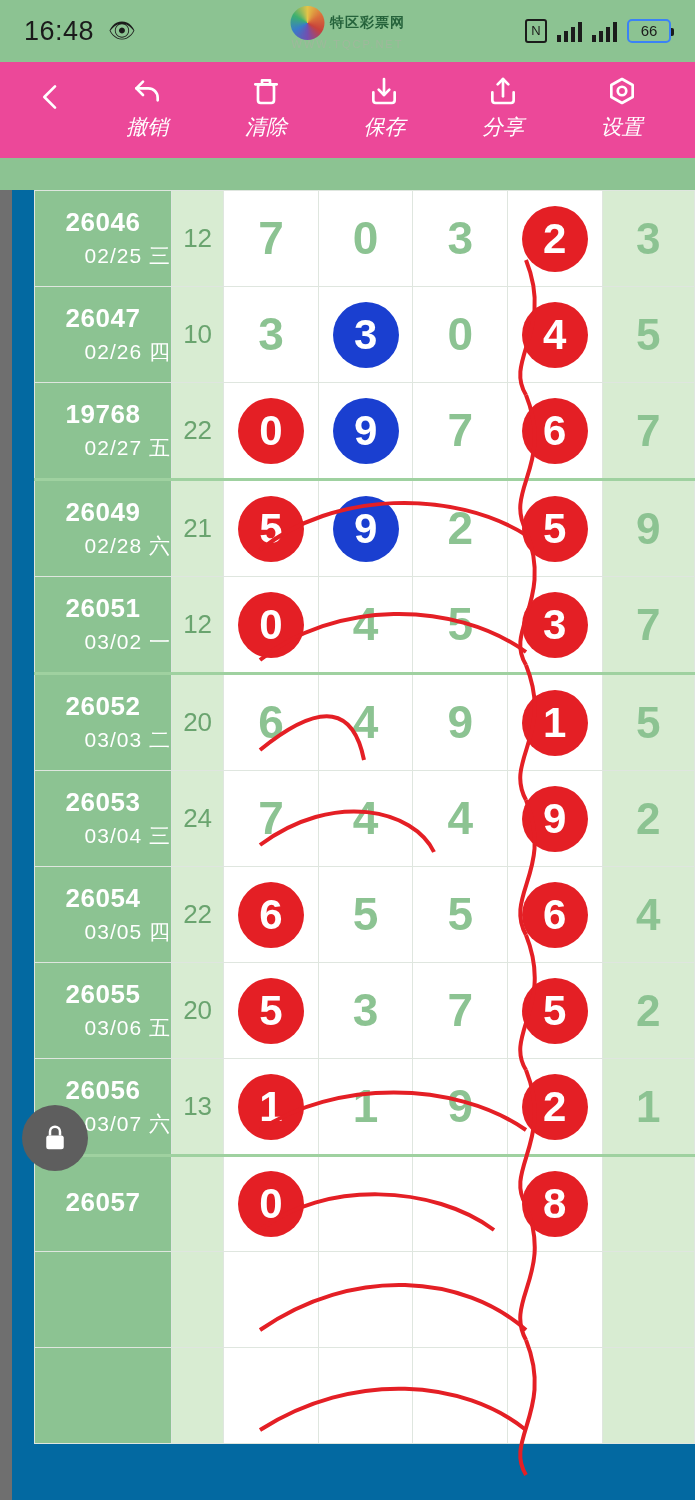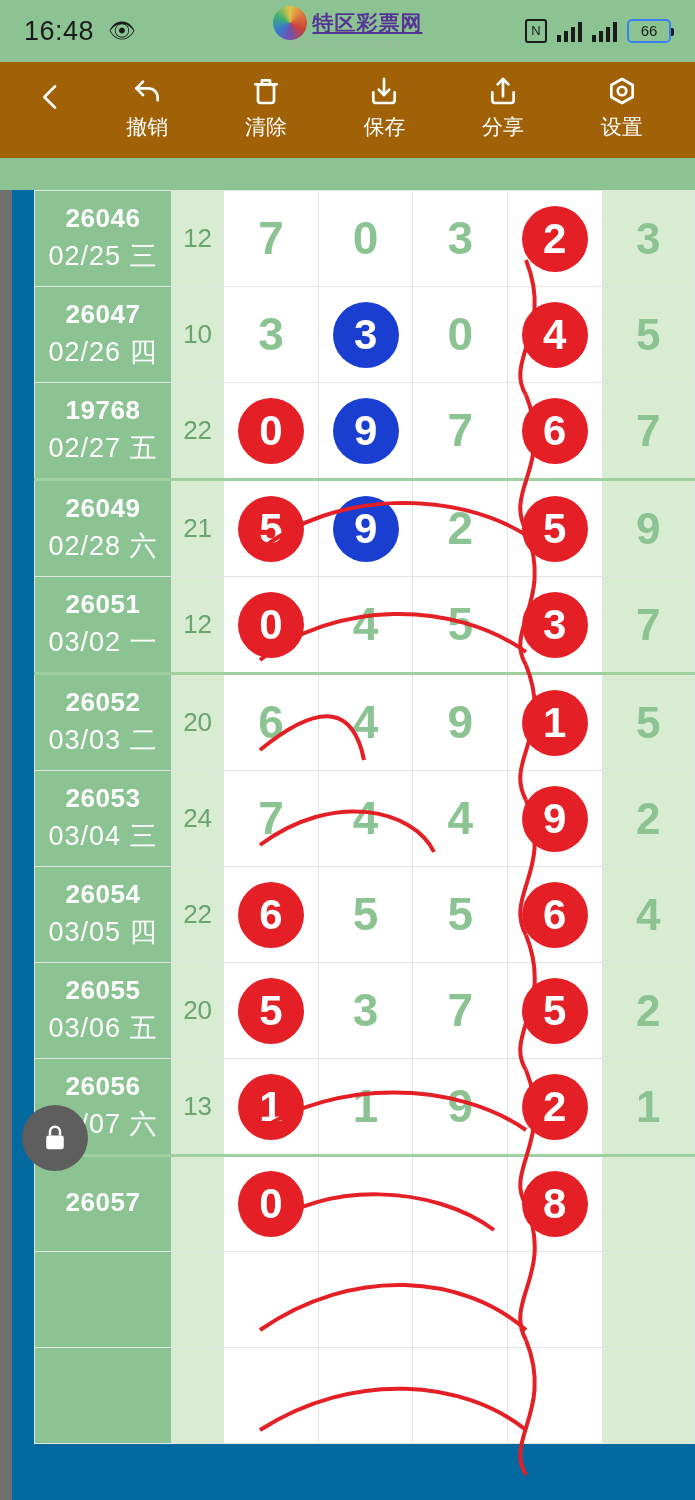--- a/index.html
+++ b/index.html
@@ -48,21 +48,21 @@
     position: absolute;
     left: 50%; top: 6px;
     transform: translateX(-50%);
     display: flex; align-items: center; gap: 6px;
     opacity: .85;
   }
   .wm-logo {
     width: 34px; height: 34px; border-radius: 50%;
     background: conic-gradient(#f3c43b, #e8622d, #d22c2c, #6f3bb5, #2a6fd4, #2fae6a, #f3c43b);
   }
-  .wm-text { font-size: 21px; color: #4c1d95; font-weight: 700; letter-spacing: 1px; text-decoration: underline;}
+  .wm-text { font-size: 14px; color: #14532d; font-weight: 700; letter-spacing: 1px;}
   .wm-sub {
     position: absolute; left: 50%; top: 38px; transform: translateX(-50%);
     font-size: 11px; color: #9fb89c; letter-spacing: 2px;
   }
   .signal {
     display: flex; align-items: flex-end; gap: 3px; height: 22px;
   }
   .signal i { display:block; width: 4px; background: #1b1b1b; }
   .signal i:nth-child(1){height:7px}
   .signal i:nth-child(2){height:11px}
@@ -72,24 +72,25 @@
     width: 44px; height: 24px; border: 2px solid #3b82f6; border-radius: 5px;
     font-size: 15px; color:#1b1b1b; text-align:center; line-height:20px; position: relative;
   }
   .battery:after{
     content:""; position:absolute; right:-5px; top:7px; width:3px;height:8px;background:#1b1b1b;border-radius:0 2px 2px 0;
   }
 
   
   .toolbar {
     height: 96px;
-    background: #a16207;
+    background: #ec4899;
     display: flex;
     align-items: center;
     padding: 0 14px 6px 14px;
+    font-style: italic;
   }
   .tb-back {
     width: 74px; display:flex; align-items:center; justify-content:center;
     color: #fff; font-size: 34px; padding-bottom: 20px;
   }
   .tb-item {
     flex: 1;
     display: flex; flex-direction: column; align-items: center; justify-content: center;
     gap: 4px;
     color: #ffffff;
@@ -120,21 +121,21 @@
     border: 1px solid #dfe6df;
     text-align: center;
     vertical-align: middle;
   }
   .c-issue { width: 126px; background: #8cc392; padding: 6px 0; }
   .c-sum   { width: 48px; background: #d8ecd2; color: #6aa46f; font-size: 26px; }
   .c-num   { width: 87px; background: #ffffff; }
   .c-tail  { width: 85px; background: #d8ecd2; color: #8cc392; font-size: 44px; font-weight: 700; }
 
   .issue-no { font-size: 26px; color: #ffffff; font-weight: 600; letter-spacing: .5px; }
-  .issue-date { font-size: 27px; color: #ffffff; margin-top: 4px; letter-spacing: 1px; }
+  .issue-date { font-size: 21px; color: #ffffff; margin-top: 4px; letter-spacing: 1px; text-align: right; }
 
   .num { font-size: 46px; font-weight: 700; color: #8cc392; line-height: 95px; }
   .ball {
     display: inline-flex; align-items: center; justify-content: center;
     width: 66px; height: 66px; border-radius: 50%;
     font-size: 42px; font-weight: 700; color: #ffffff;
   }
   .ball.red  { background: #e41f25; }
   .ball.blue { background: #1a3fd0; }
 

